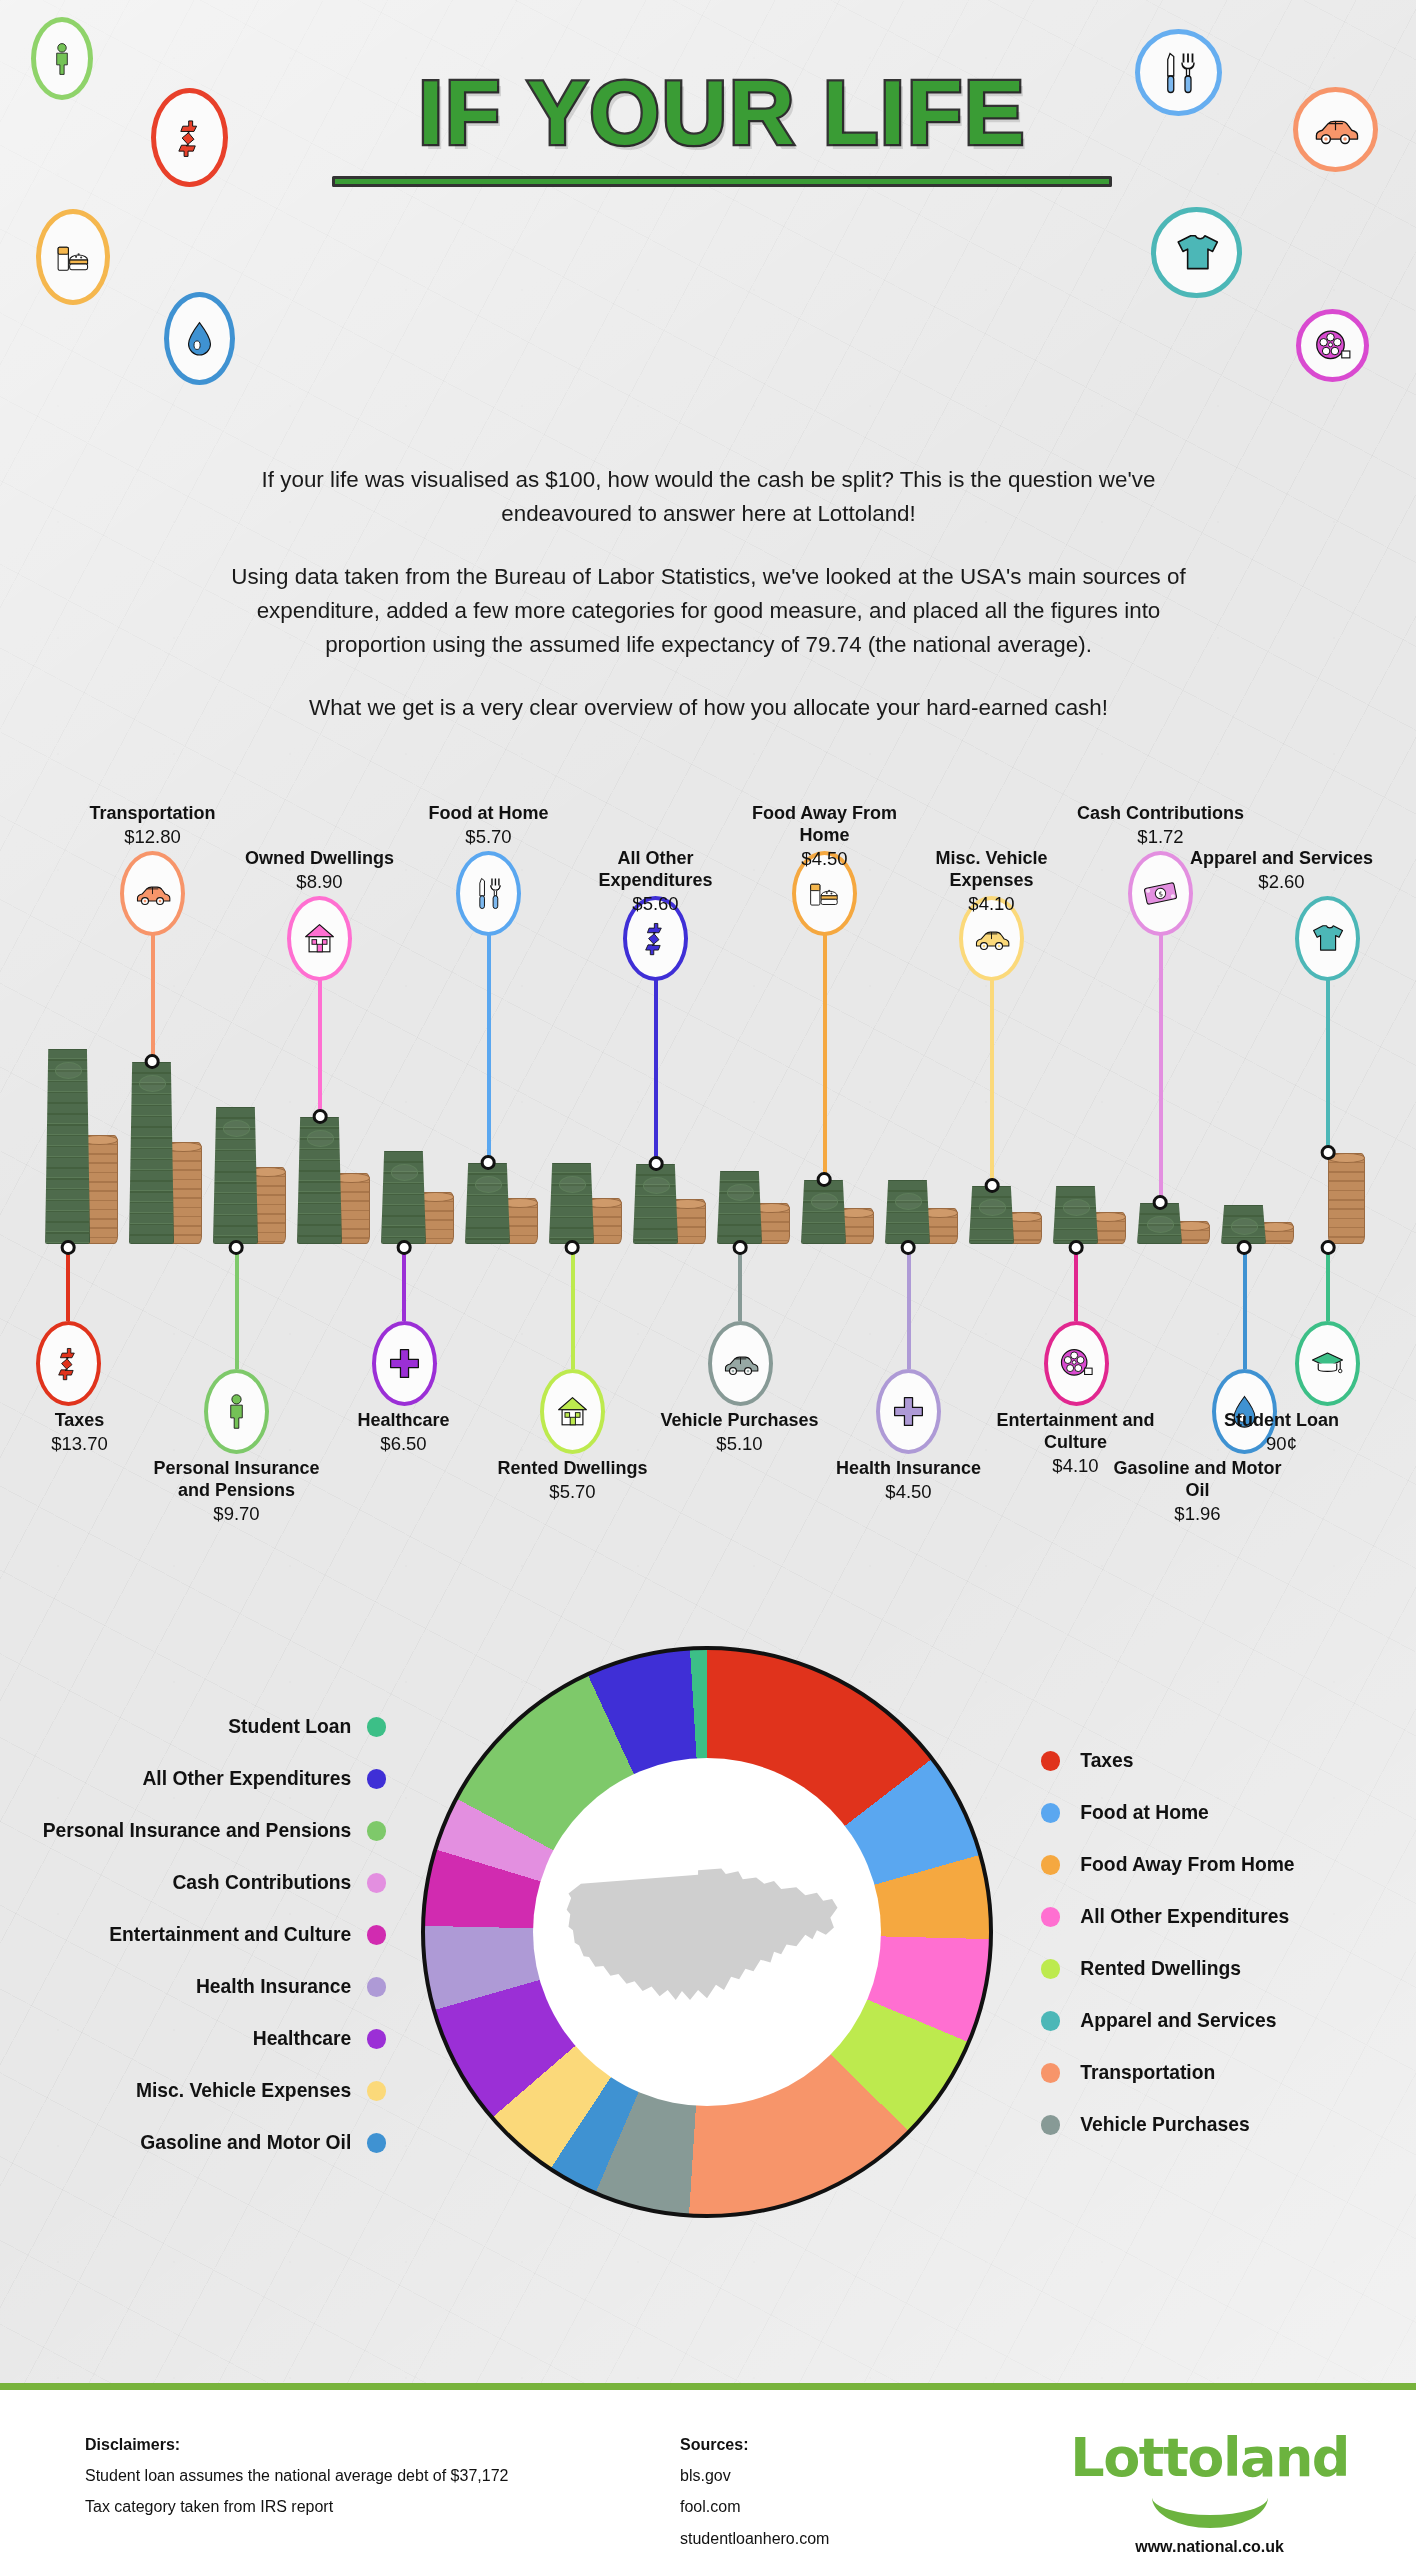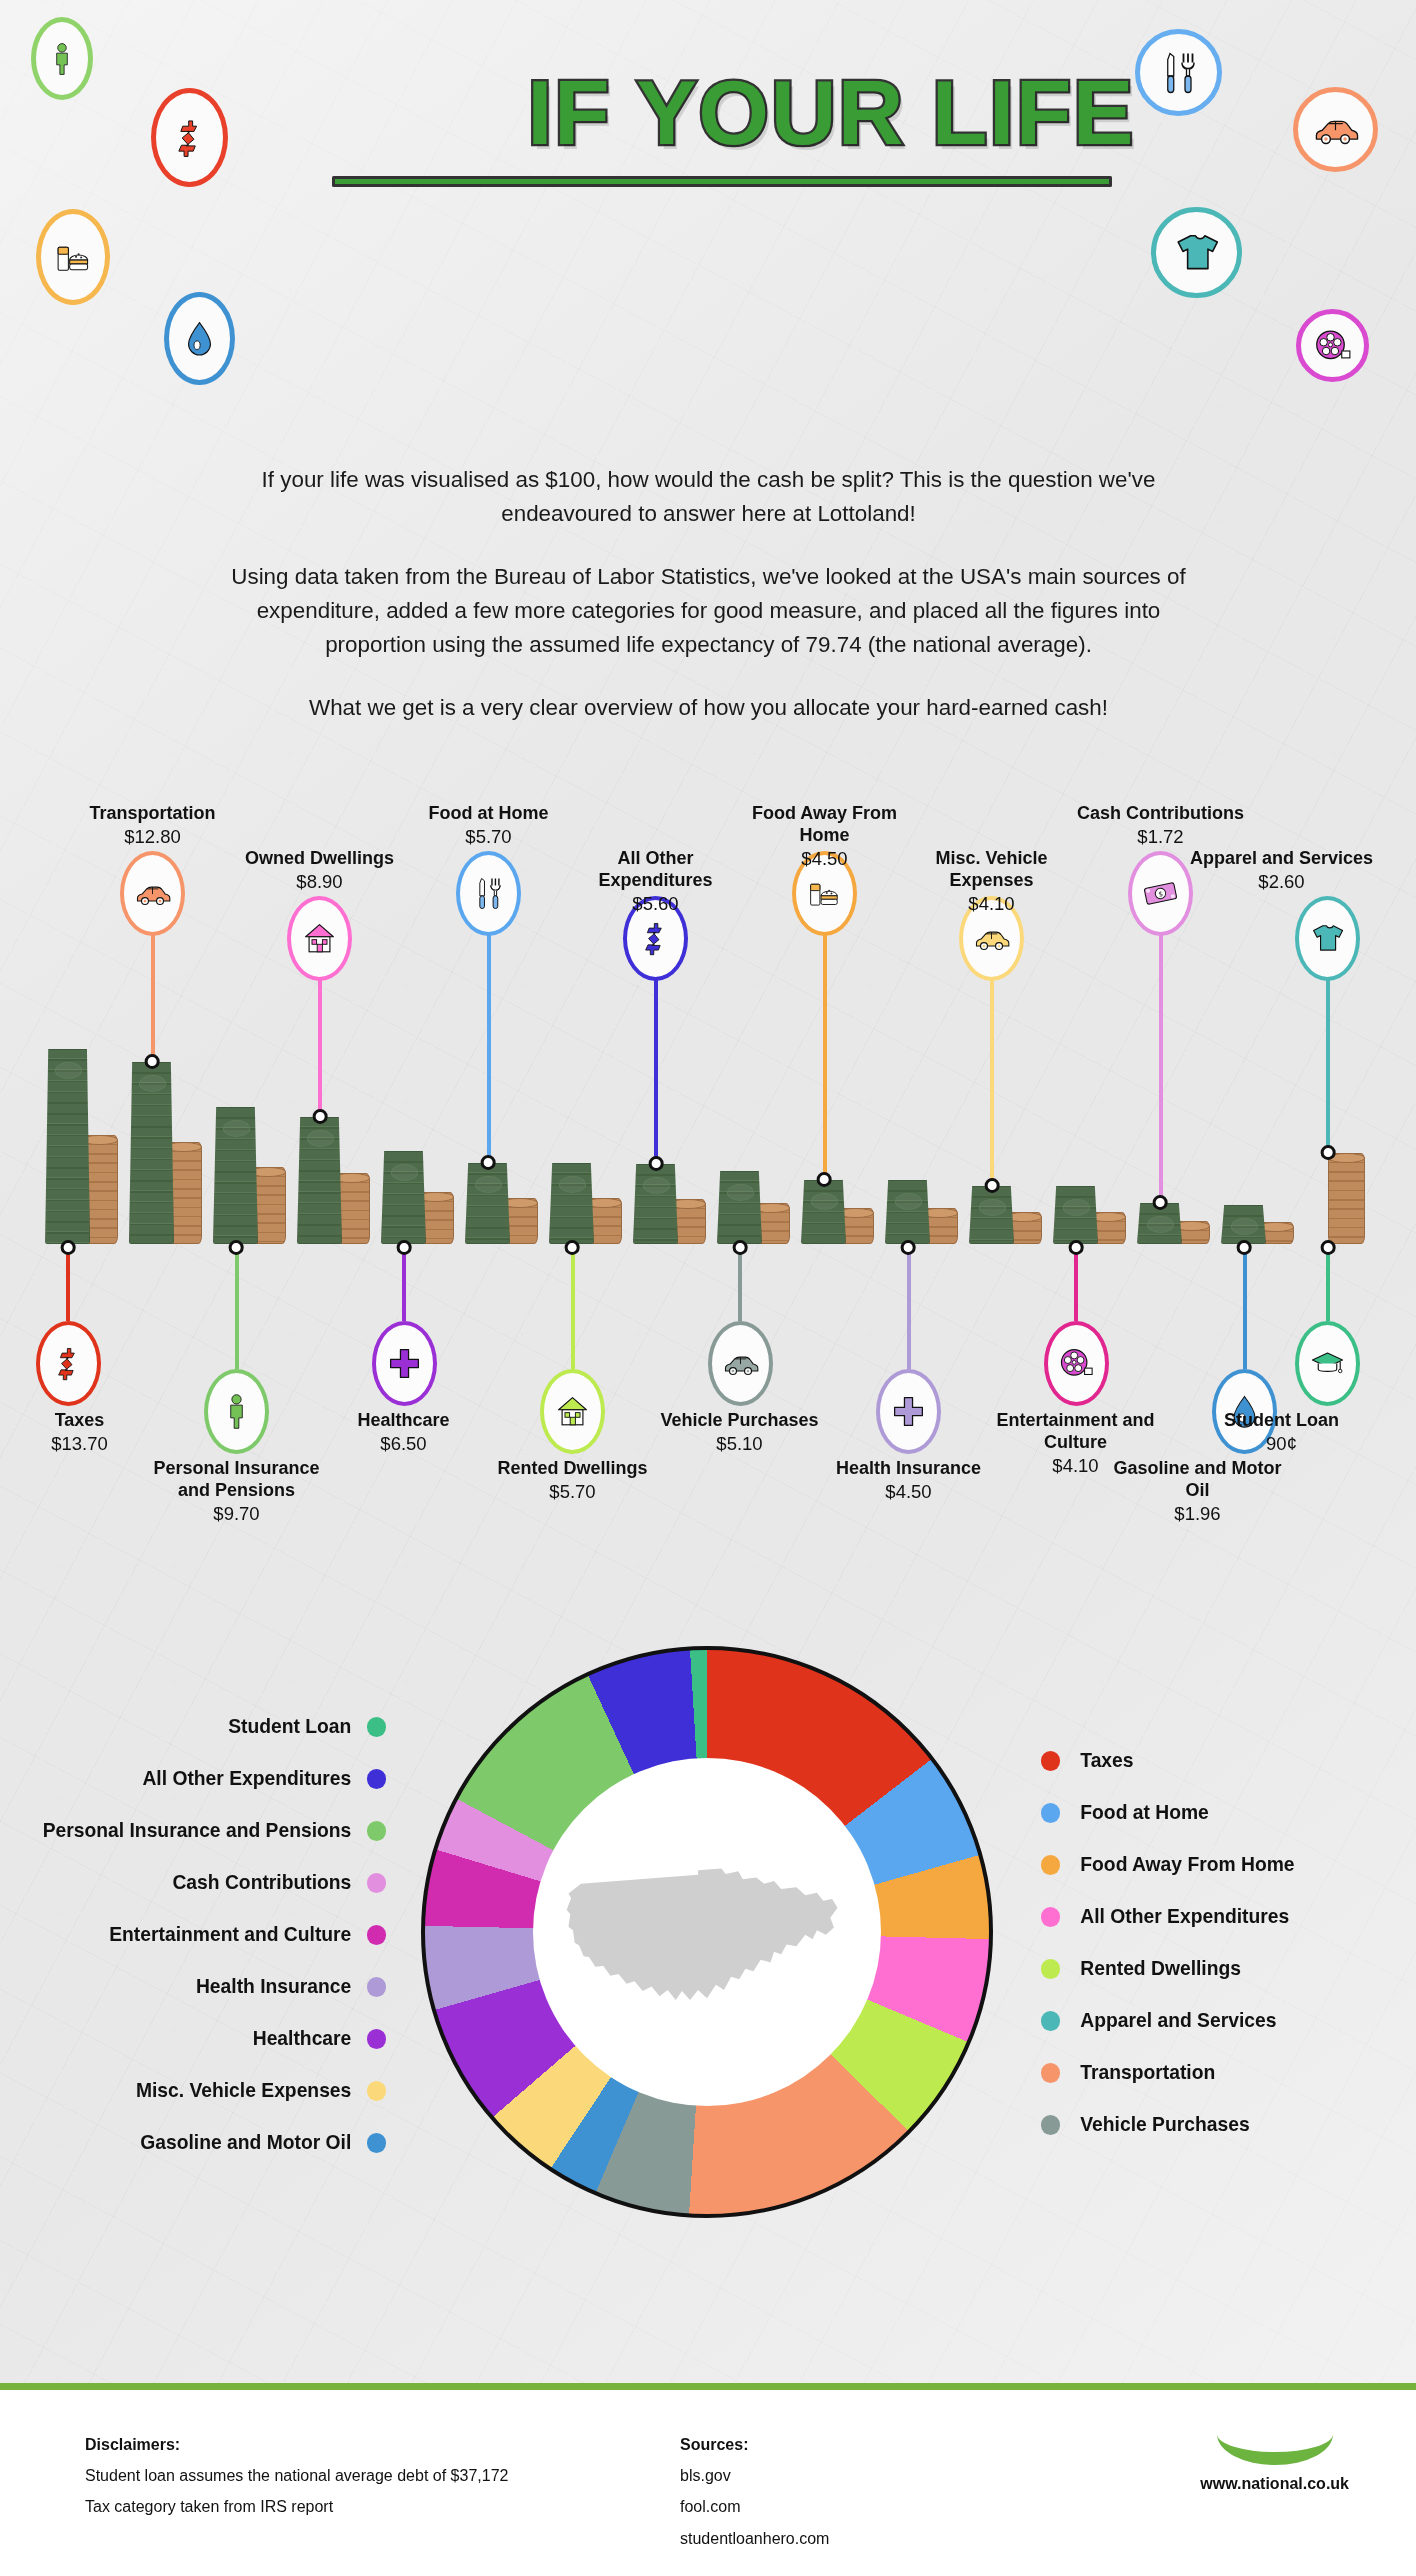--- a/index.html
+++ b/index.html
@@ -38,21 +38,20 @@
     font-family:"Liberation Sans", sans-serif;
     font-weight:bold;
     font-size:91px;
     letter-spacing:1.5px;
     color:#3a9c35;
     -webkit-text-stroke:4.6px #333333;
     paint-order: stroke fill;
     line-height:1.12;
     text-shadow: 3.9px 4.6px 0 rgba(0,0,0,0.12);
     white-space:nowrap;
-    text-align:right;
   }
   .title-rule{
     margin:12.4px auto 0;
     width:780px; height:10.8px;
     background:#3a9c35;
     border:3.1px solid #333;
     border-radius:1.5px;
   }
   .ic{
     position:absolute;
@@ -663,19 +662,20 @@
       <div>Student loan assumes the national average debt of $37,172</div>
       <div>Tax category taken from IRS report</div>
     </div>
     <div class="f-col" style="left:680px; top:39px;">
       <div class="h">Sources:</div>
       <div>bls.gov</div>
       <div>fool.com</div>
       <div>studentloanhero.com</div>
     </div>
     <div class="logo">
+      <div class="word">Lottoland</div>
       <div class="smile"></div>
       <div class="url">www.national.co.uk</div>
     </div>
   </div>
 
 </div>
 
 
 </body></html>

